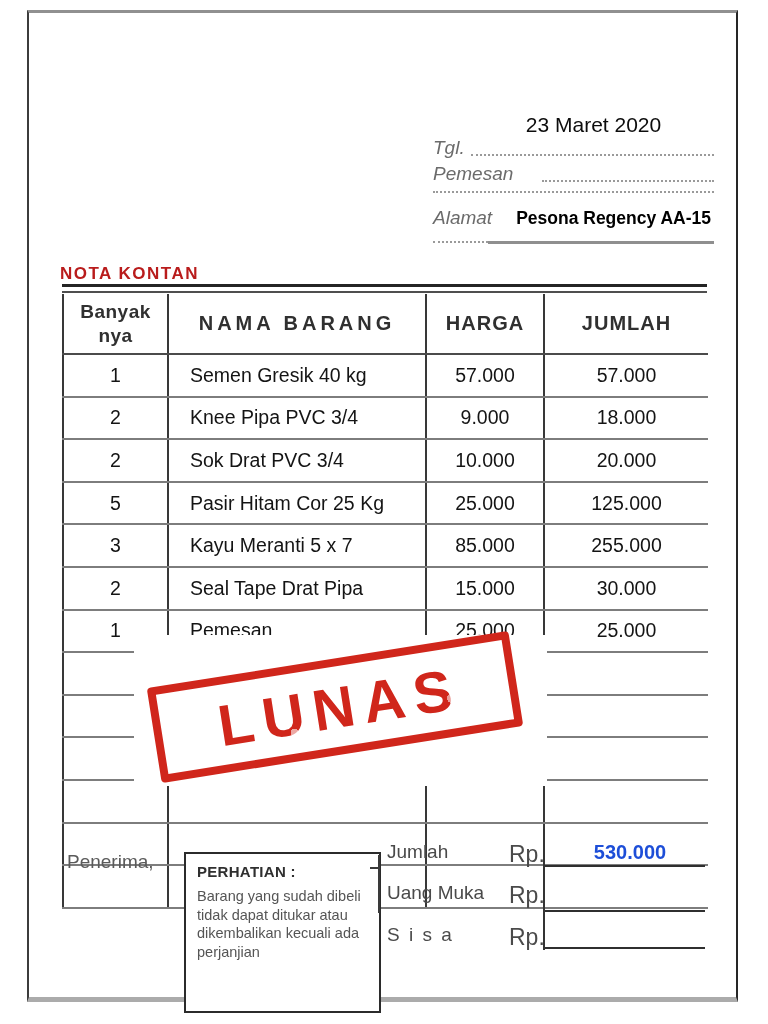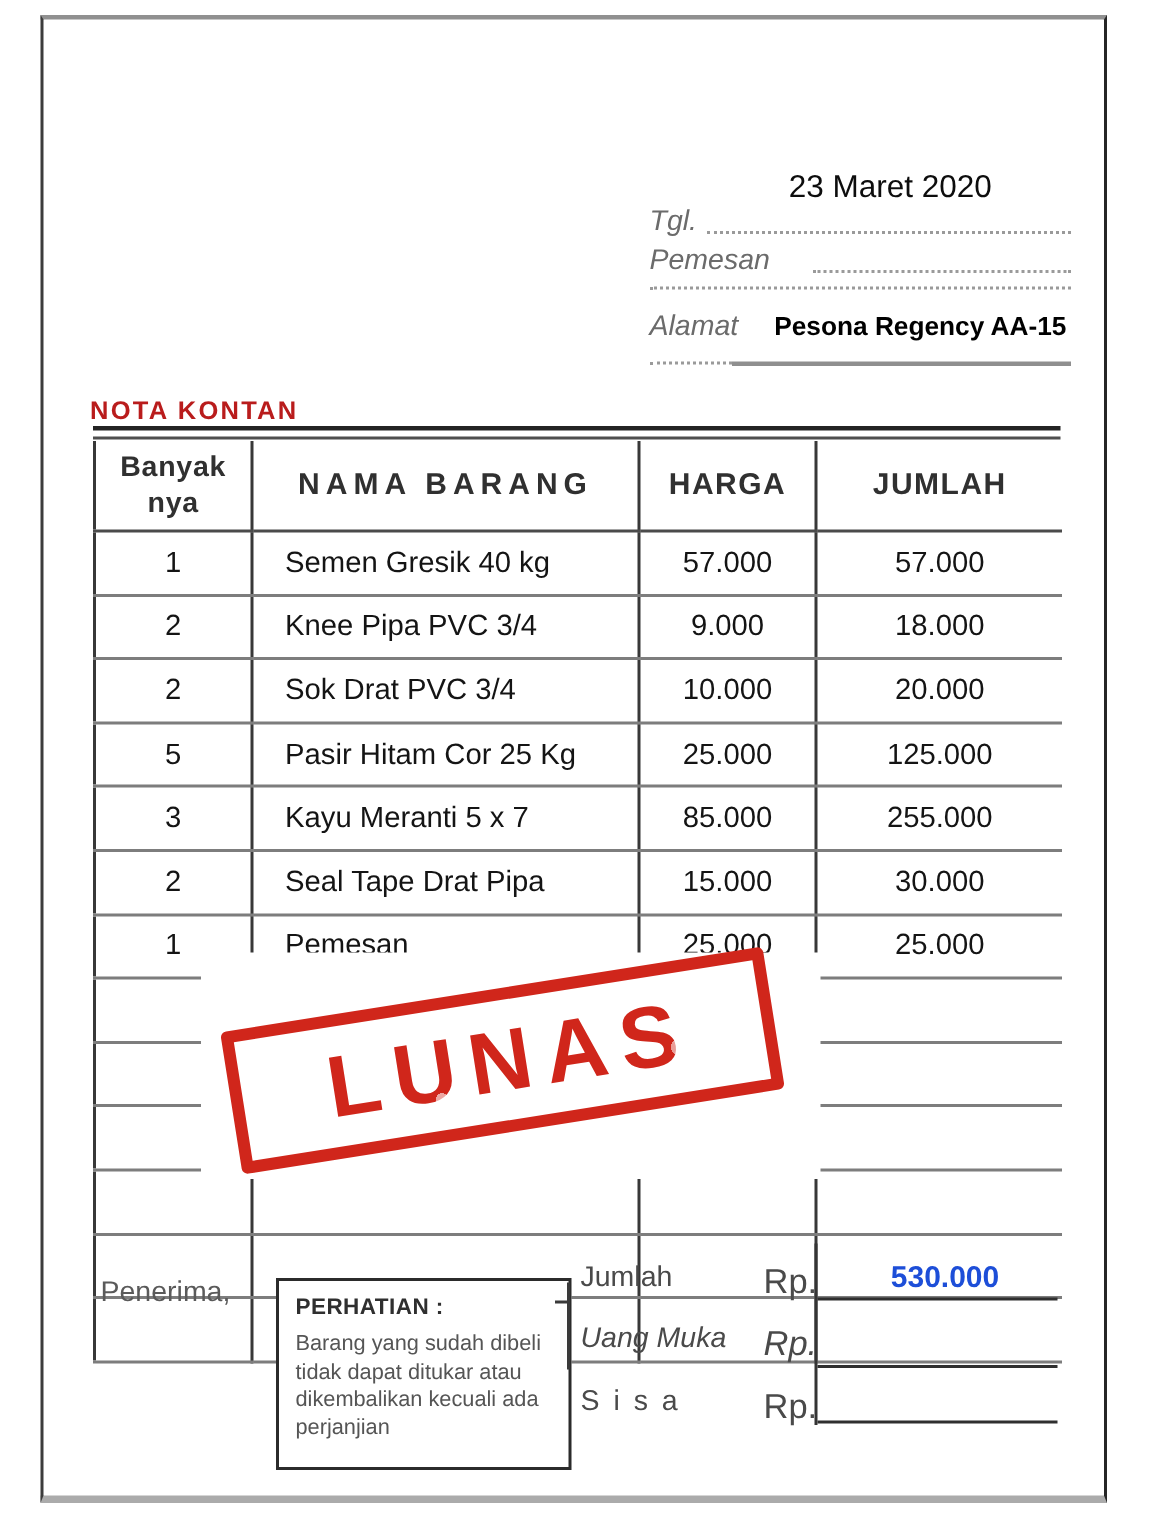--- a/index.html
+++ b/index.html
@@ -79,31 +79,31 @@
       radial-gradient(circle 3px at 63% 25%, rgba(255,255,255,.65) 0 100%, transparent 100%),
       radial-gradient(circle 5px at 82% 60%, rgba(255,255,255,.55) 0 100%, transparent 100%),
       radial-gradient(circle 2px at 25% 85%, rgba(255,255,255,.7) 0 100%, transparent 100%),
       radial-gradient(circle 2px at 50% 12%, rgba(255,255,255,.7) 0 100%, transparent 100%),
       radial-gradient(circle 3px at 92% 20%, rgba(255,255,255,.7) 0 100%, transparent 100%),
       radial-gradient(circle 2px at 72% 88%, rgba(255,255,255,.7) 0 100%, transparent 100%);
   }
   
   .penerima { position:absolute; left:38px; top:838px; font-size:19px; color:#5a5a5a; }
   .notice {
-    position:absolute; left:155px; top:839px; width:197px; height:128px;
+    position:absolute; left:155px; top:839px; width:197px; height:161px;
     box-sizing:border-box; border:2px solid #2b2b2b; padding:9px 10px 0 11px; background:#fff;
   }
   .notice-title { font-size:15px; font-weight:bold; color:#2f2f2f; letter-spacing:0.3px; }
   .notice-body  { margin-top:7px; font-size:14.5px; color:#555; line-height:1.28; }
   .notice-body span { display:block; }
   .v-ext { position:absolute; left:514px; top:816px; width:2px; height:121px; background:#343434; }
   .uline { position:absolute; left:516px; width:160px; height:2px; background:#2f2f2f; }
   .u1 { top:852px; } .u2 { top:897px; } .u3 { top:934px; }
   .total-row { position:absolute; left:358px; width:320px; display:flex; align-items:flex-start; }
-  .tr0 { top:828px; } .tr1 { top:869px;font-style:italic; } .tr2 { top:911px; }
+  .tr0 { top:828px; } .tr1 { top:869px; } .tr2 { top:911px; }
   .total-row .t-lbl { width:122px; font-size:19px; color:#4a4a4a; white-space:nowrap; }
   .tr2 .t-lbl { letter-spacing:2px; }
   .total-row .t-rp  { width:44px; font-size:23px; color:#4a4a4a; }
   .total-row .t-val { flex:1; text-align:center; font-size:20px; font-weight:bold; color:#1d4ed8; }
   .artifact-bracket { position:absolute; left:349px; top:842px; width:2px; height:58px; background:#3a3a3a; }
   .artifact-bracket::before { content:""; position:absolute; left:-8px; top:12px; width:8px; height:2px; background:#3a3a3a; }
 </style>
 </head>
 <body>
 

